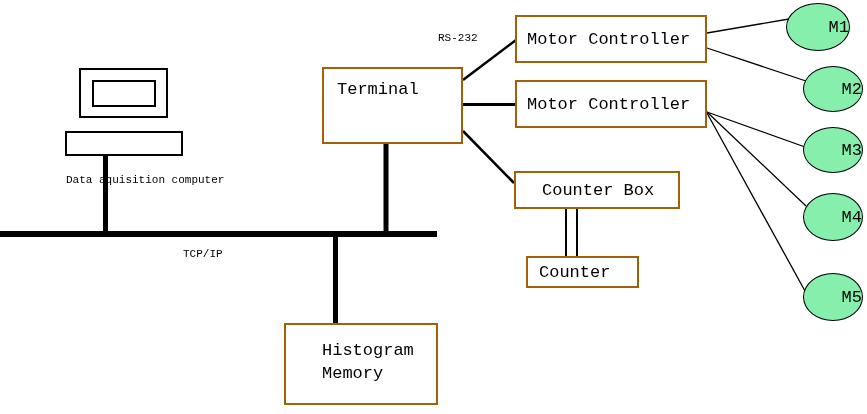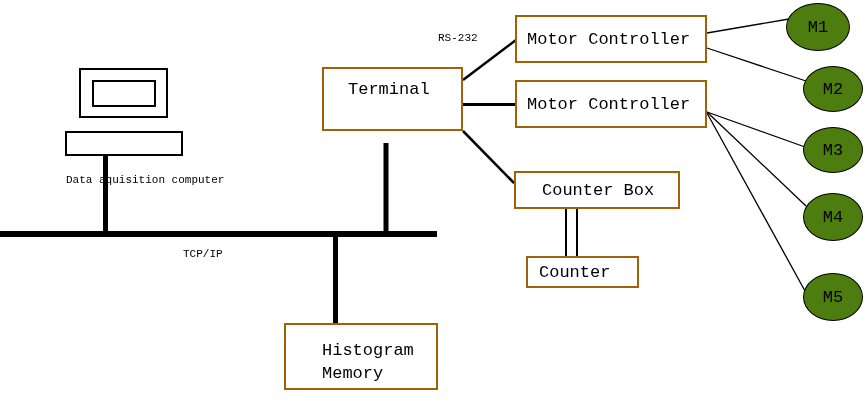--- a/index.html
+++ b/index.html
@@ -33,24 +33,24 @@
   }
   .node.center-text {
     display: flex;
     align-items: center;
   }
   .ellipse {
     position: absolute;
     box-sizing: border-box;
     border: 1px solid #000000;
     border-radius: 50%;
-    background: #4d7c0f;
+    background: #86efac;
     display: flex;
     align-items: center;
-    justify-content: center;
+    justify-content: flex-end;
     font-size: 17px;
   }
   .free-label {
     position: absolute;
     font-size: 11px;
     line-height: 19px;
     white-space: nowrap;
     font-family: Liberation Mono, monospace;
   }
   .two-line { line-height: 22px; }
@@ -90,39 +90,39 @@
   </svg>
 
   <div class="monitor-outer"></div>
   <div class="monitor-inner"></div>
   <div class="keyboard"></div>
   <div class="free-label" style="left:66px; top:171px;">Data aquisition computer</div>
 
   <div class="free-label" style="left:143px; top:245px;margin-left:40px;">TCP/IP</div>
   <div class="free-label" style="left:438px; top:29px;">RS-232</div>
 
-  <div class="node two-line" style="left:322px; top:67px; width:141px; height:64px; padding:10px 0 0 24px;">
+  <div class="node two-line" style="left:322px; top:67px; width:141px; height:77px; padding:10px 0 0 13px;">
     <div>Terminal</div>
   </div>
 
   <div class="node center-text" style="left:515px; top:15px; width:192px; height:48px; padding-left:10px;">
     <span>Motor Controller</span>
   </div>
   <div class="node center-text" style="left:515px; top:80px; width:192px; height:48px; padding-left:10px;">
     <span>Motor Controller</span>
   </div>
 
   <div class="node center-text" style="left:514px; top:171px; width:166px; height:38px; padding-left:26px;">
     <span>Counter Box</span>
   </div>
   <div class="node center-text" style="left:514px; top:256px; width:113px; height:32px; padding-left:11px;margin-left:12px;">
     <span>Counter</span>
   </div>
 
-  <div class="node two-line" style="left:284px; top:323px; width:154px; height:67px; padding:14px 0 0 36px; line-height:23px;">
+  <div class="node two-line" style="left:284px; top:323px; width:154px; height:82px; padding:14px 0 0 36px; line-height:23px;">
     <div>Histogram</div>
     <div>Memory</div>
   </div>
 
   <div class="ellipse" style="left:786px; top:3px; width:64px; height:48px;">
     <span>M1</span>
   </div>
   <div class="ellipse" style="left:803px; top:66px; width:60px; height:46px;">
     <span>M2</span>
   </div>

